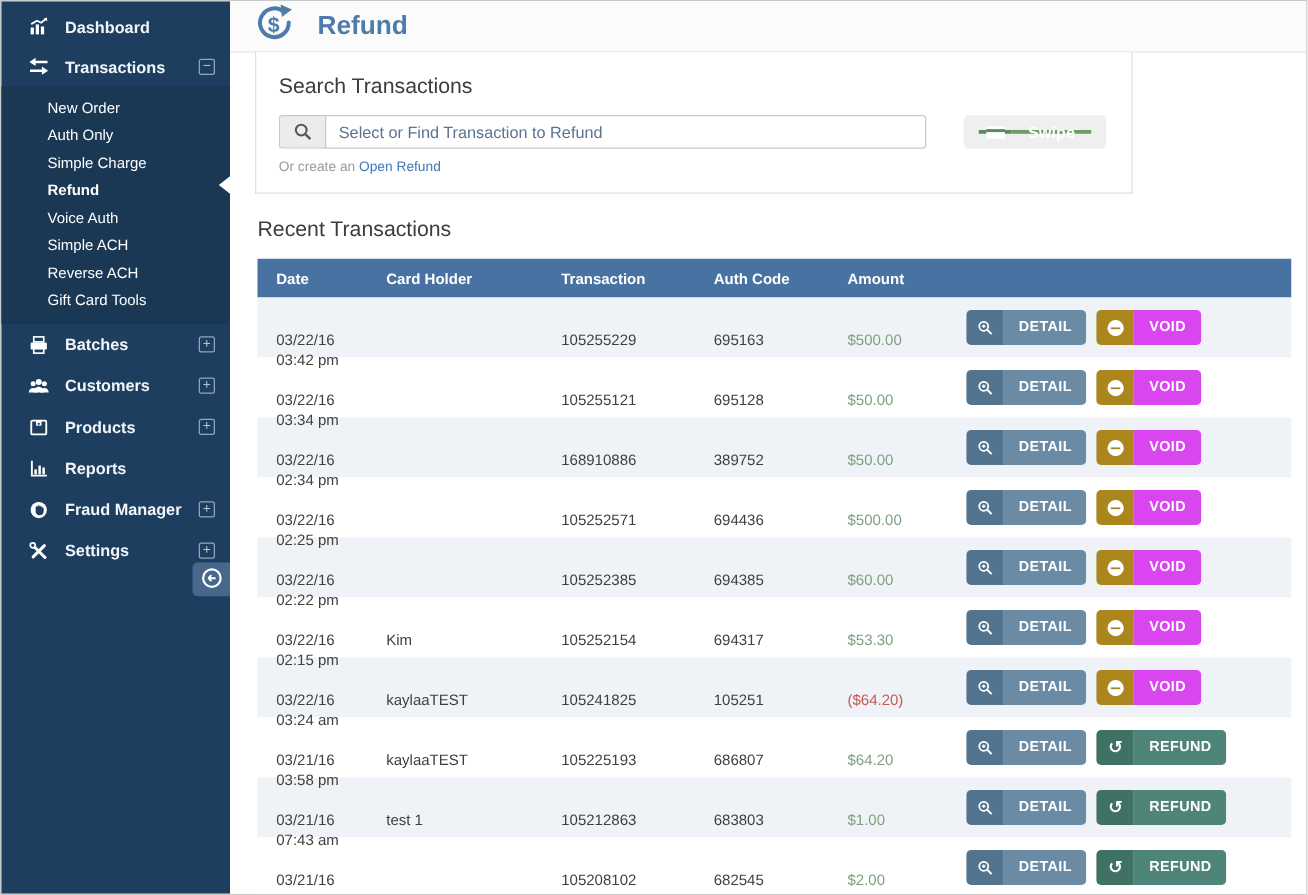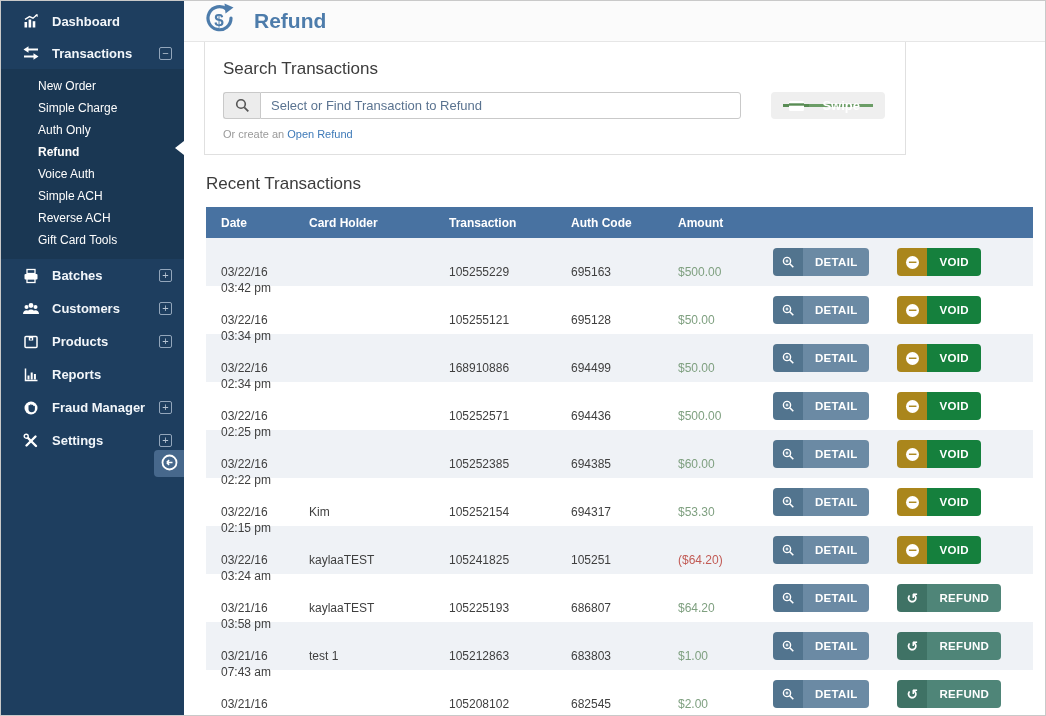--- a/index.html
+++ b/index.html
@@ -87,35 +87,35 @@
   .c-txn   { width:122px; }
   .c-auth  { width:107px; }
   .c-amt   { width:95px;  }
   .c-act   { flex:1; }
   .tr { display:flex; height:48px; font-size:12px; color:#3f3f3f; background:#fff; }
   .tr:nth-child(odd) { background:#eff2f6; }
   .td { padding-top:26px; line-height:16px; }
   .td.c-date { padding-right:14px; }
   .td.c-amt { color:#7fa080; }
   .td.c-amt.neg { color:#c25b55; }
-  .td.c-act { display:flex; gap:28px; padding-top:10px; align-items:flex-start;border-radius:12px; }
+  .td.c-act { display:flex; gap:8px; padding-top:10px; align-items:flex-start;border-radius:12px; }
 
   .btn {
     display:flex; height:28px; border:none; border-radius:4px; overflow:hidden;
     padding:0; cursor:pointer; font-family:inherit;
   }
   .btn .ic { width:30px; display:flex; align-items:center; justify-content:center; }
   .btn .lbl {
     padding:0 12px; color:#fff; font-weight:bold; font-size:11.5px;
     display:flex; align-items:center; letter-spacing:.3px;
   }
   .btn-detail .ic  { background:#52748e; }
   .btn-detail .lbl { background:#6b8aa4; }
   .btn-void .ic    { background:#aa861c; }
-  .btn-void .lbl   { background:#15803d; }
+  .btn-void .lbl   { background:#d946ef; }
   .btn-refund .ic  { background:#3f7265; }
   .btn-refund .lbl { background:#4f8578; }
 
   .circle-minus {
     width:13px; height:13px; background:#fff; border-radius:50%;
     color:#aa861c; font-size:12px; line-height:12px; font-weight:bold; text-align:center;
     font-family:"DejaVu Sans", sans-serif;
   }
   .refund-arrow { color:#fff; font-size:14px; font-family:"DejaVu Sans", sans-serif; font-weight:bold; }
 </style>
@@ -148,22 +148,22 @@
             <line x1="1" y1="11.5" x2="12" y2="11.5" stroke="#fff" stroke-width="2"></line>
             <polygon points="15.5,11.5 10.5,8.2 10.5,14.8" fill="#fff"></polygon>
           </svg>
       </span>
       <span>Transactions</span>
       <span class="toggle-box">−</span>
     </div>
 
     <div class="submenu">
       <div class="sub-item">New Order</div>
+      <div class="sub-item">Auth Only</div>
       <div class="sub-item">Simple Charge</div>
-      <div class="sub-item">Auth Only</div>
       <div class="sub-item" style="font-weight:bold;">Refund</div>
       <div class="sub-item">Voice Auth</div>
       <div class="sub-item">Simple ACH</div>
       <div class="sub-item">Reverse ACH</div>
       <div class="sub-item">Gift Card Tools</div>
     </div>
 
     <div class="side-item grp">
       <span class="s-ic">
         <svg width="16" height="16" viewBox="0 0 16 16">
@@ -361,21 +361,21 @@
                 </span>
                 <span class="lbl">VOID</span>
               </button>
           </div>
         </div>
 
         <div class="tr">
           <div class="td c-date">03/22/16 02:34 pm</div>
           <div class="td c-holder"></div>
           <div class="td c-txn">168910886</div>
-          <div class="td c-auth">694499</div>
+          <div class="td c-auth">389752</div>
           <div class="td c-amt">$50.00</div>
           <div class="td c-act">
             <button class="btn btn-detail">
                 <span class="ic">
                   <svg width="13" height="13" viewBox="0 0 13 13">
                     <circle cx="5" cy="5" r="3.6" fill="none" stroke="#fff" stroke-width="1.4"></circle>
                     <line x1="5" y1="3.6" x2="5" y2="6.4" stroke="#fff" stroke-width="1.1"></line>
                     <line x1="3.6" y1="5" x2="6.4" y2="5" stroke="#fff" stroke-width="1.1"></line>
                     <line x1="7.8" y1="7.8" x2="11.3" y2="11.3" stroke="#fff" stroke-width="1.6"></line>
                   </svg>

